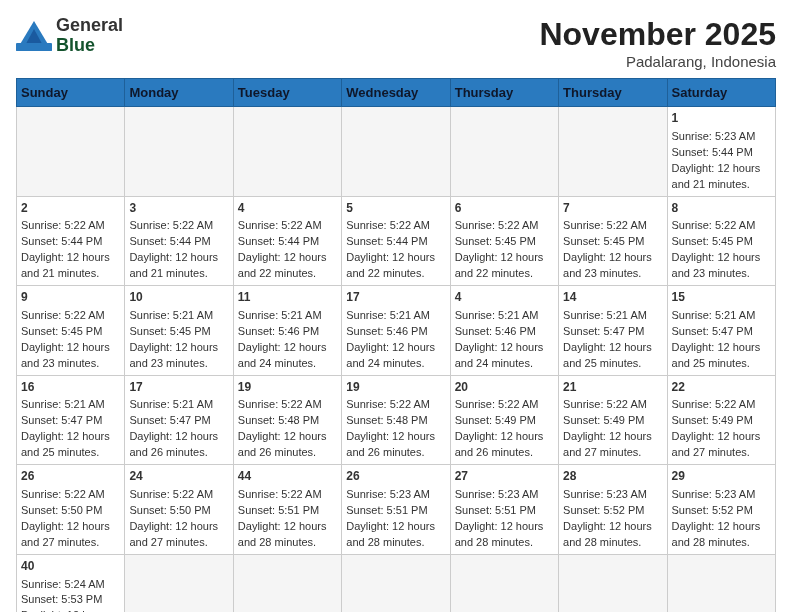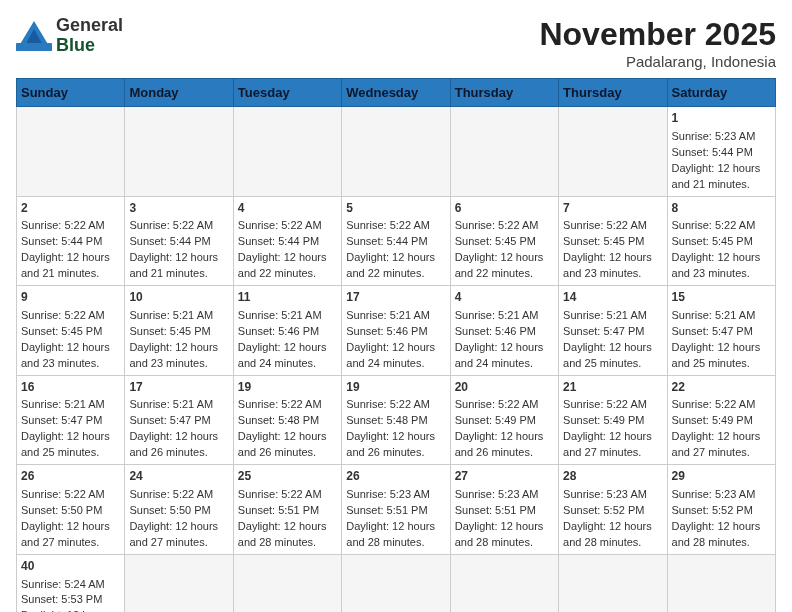--- a/index.html
+++ b/index.html
@@ -295,21 +295,21 @@
 and 27 minutes.</div>
         </td>
         <td>
           <span class="day-num">24</span>
           <div class="day-info" style="white-space: pre-line;">Sunrise: 5:22 AM
 Sunset: 5:50 PM
 Daylight: 12 hours
 and 27 minutes.</div>
         </td>
         <td>
-          <span class="day-num">25</span>
+          <span class="day-num">44</span>
           <div class="day-info" style="white-space: pre-line;">Sunrise: 5:22 AM
 Sunset: 5:51 PM
 Daylight: 12 hours
 and 28 minutes.</div>
         </td>
         <td>
           <span class="day-num">26</span>
           <div class="day-info" style="white-space: pre-line;">Sunrise: 5:23 AM
 Sunset: 5:51 PM
 Daylight: 12 hours

